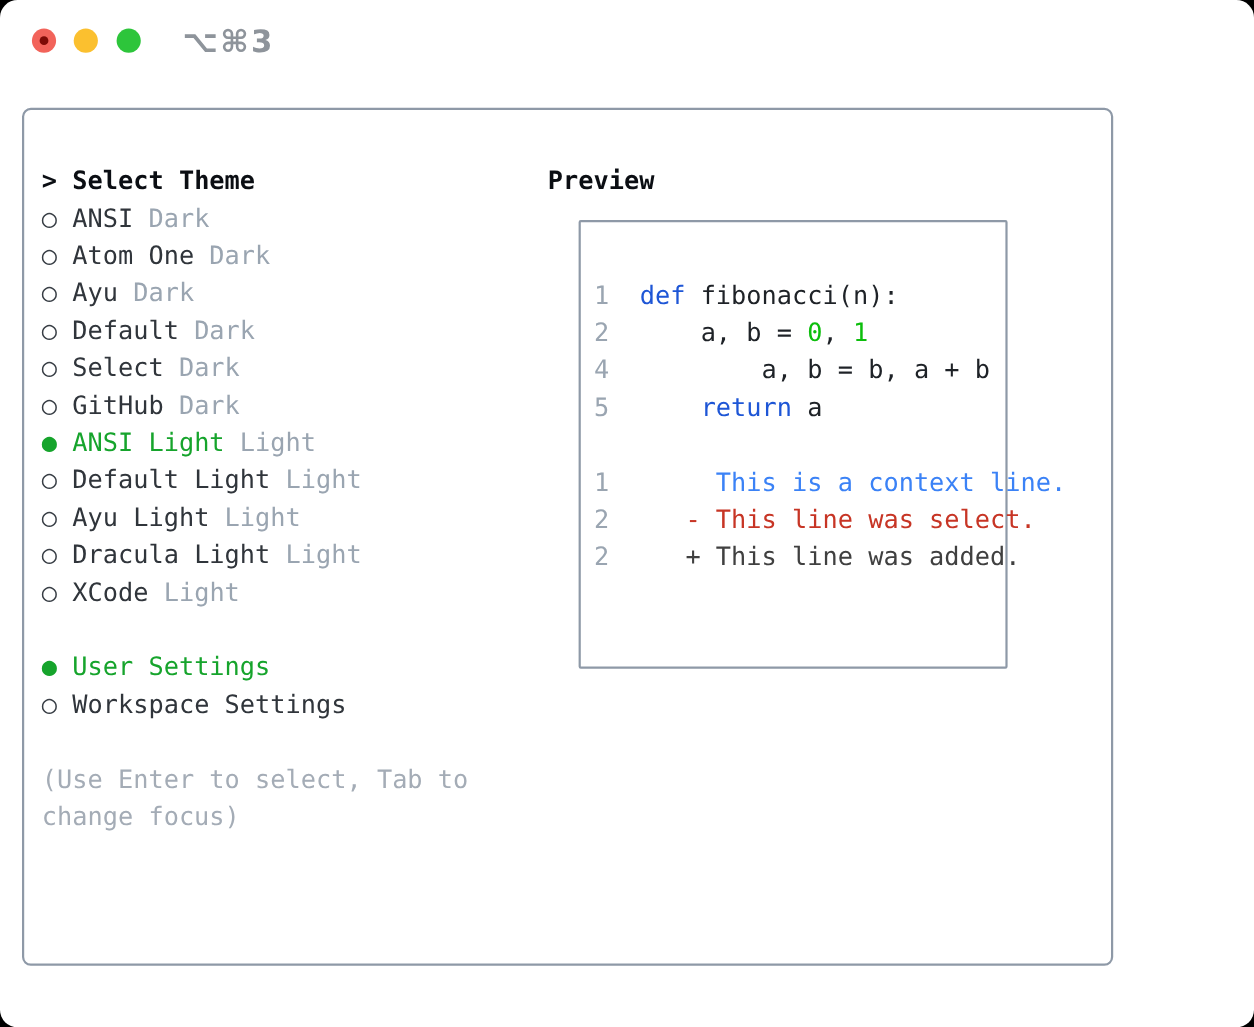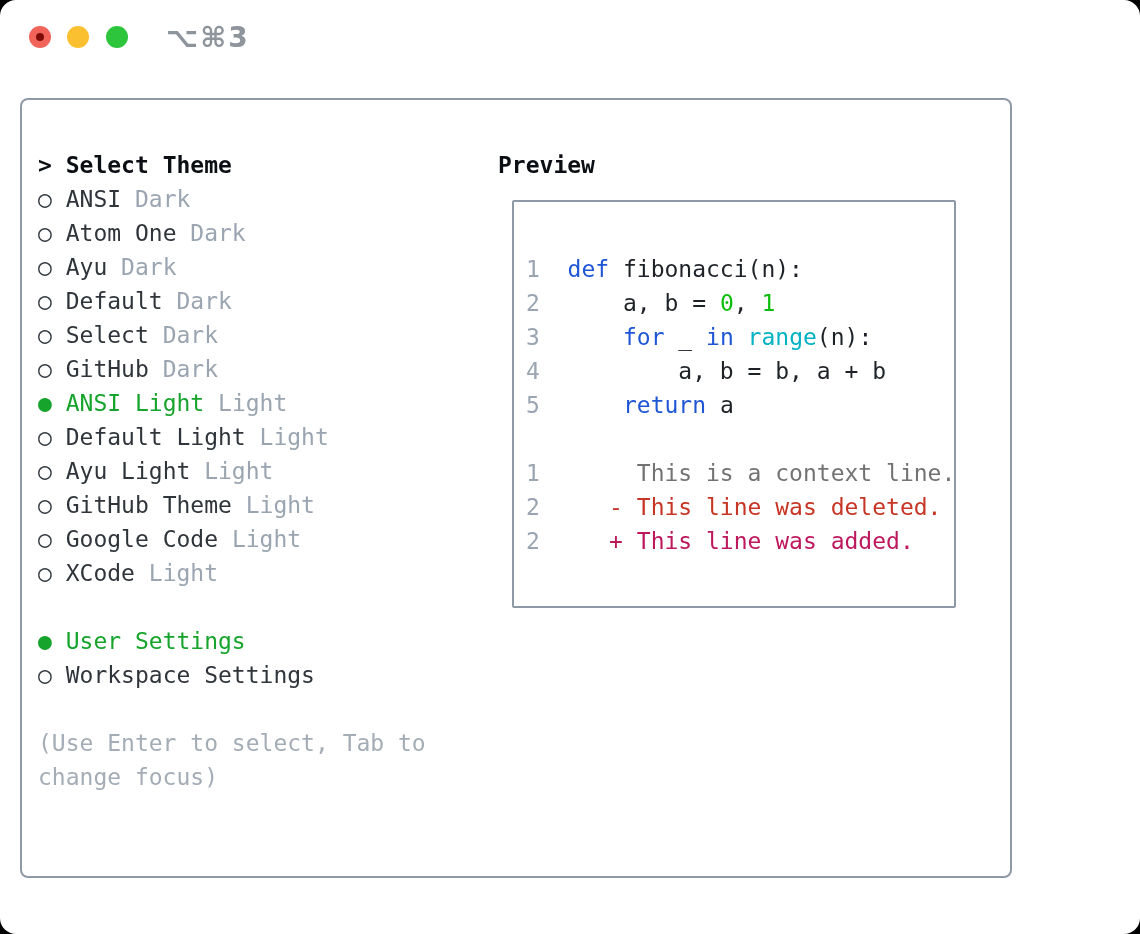--- a/index.html
+++ b/index.html
@@ -21,30 +21,30 @@
   .marker{color:#383e45;}
   .marker.sel{color:#16a42c;}
   .cursor{color:#0b0e13;font-weight:700;}
   .heading{color:#0b0e13;font-weight:700;}
   .subheading{color:#0b0e13;}
   .tname{color:#30353b;margin-top:28px;}
   .row.selected .tname{color:#16a42c;}
   .tvariant{color:#9aa5b1;}
   .hint{margin-top:34px;width:436px;font-size:23px;line-height:34px;color:#a4acb6;white-space:normal;}
   
-  .pbox{margin-left:14px;margin-top:18px;width:444px;height:408px;box-sizing:border-box;border:2px solid #8e99a7;border-radius:2px;padding:50px 0 0 12px;background:#fff;}
+  .pbox{margin-left:28px;margin-top:18px;width:390px;height:408px;box-sizing:border-box;border:2px solid #8e99a7;border-radius:2px;padding:50px 0 0 12px;background:#fff;}
   .cline{height:34px;line-height:34px;font-size:23px;white-space:pre;}
   .ln{color:#9aa5b1;}
   .tk-kw{color:#1e56d6;}
   .tk-fn{color:#00b3c4;}
   .tk-num{color:#0cbe0c;}
   .tk-plain{color:#1e2227;}
-  .tk-ctx{color:#737373;}
+  .tk-ctx{color:#3b82f6;}
   .tk-del{color:#c73525;}
-  .tk-add{color:#be185d;text-align:right;}
+  .tk-add{color:#404040;text-align:right;}
 </style>
 </head>
 <body>
 
 <div class="window">
   <div class="titlebar">
     <div class="tl tl-close">
         <div class="dot"></div>
       </div>
     <div class="tl tl-min"></div>
@@ -58,42 +58,40 @@
       <div>
           <div class="row item"><span class="marker">○ </span><span class="tname">ANSI</span><span class="tvariant"> Dark</span></div>
           <div class="row item"><span class="marker">○ </span><span class="tname">Atom One</span><span class="tvariant"> Dark</span></div>
           <div class="row item"><span class="marker">○ </span><span class="tname">Ayu</span><span class="tvariant"> Dark</span></div>
           <div class="row item"><span class="marker">○ </span><span class="tname">Default</span><span class="tvariant"> Dark</span></div>
           <div class="row item"><span class="marker">○ </span><span class="tname">Select</span><span class="tvariant"> Dark</span></div>
           <div class="row item"><span class="marker">○ </span><span class="tname">GitHub</span><span class="tvariant"> Dark</span></div>
           <div class="row item selected"><span class="marker sel">● </span><span class="tname">ANSI Light</span><span class="tvariant"> Light</span></div>
           <div class="row item"><span class="marker">○ </span><span class="tname">Default Light</span><span class="tvariant"> Light</span></div>
           <div class="row item"><span class="marker">○ </span><span class="tname">Ayu Light</span><span class="tvariant"> Light</span></div>
-          <div class="row item"><span class="marker">○ </span><span class="tname">GitHub Theme</span><span class="tvariant"> Light</span></div>
-          <div class="row item"><span class="marker">○ </span><span class="tname">Google Code</span><span class="tvariant"> Light</span></div>
+          <div class="row item"><span class="marker">○ </span><span class="tname">Dracula Light</span><span class="tvariant"> Light</span></div>
           <div class="row item"><span class="marker">○ </span><span class="tname">XCode</span><span class="tvariant"> Light</span></div>
         </div>
       <div class="spacer"></div>
       <div>
           <div class="row item selected"><span class="marker sel">● </span><span class="tname">User Settings</span></div>
           <div class="row item"><span class="marker">○ </span><span class="tname">Workspace Settings</span></div>
         </div>
       <div class="hint">(Use Enter to select, Tab to change focus)</div>
     </div>
 
     <div class="right-col">
       <div class="row"><span class="heading">Preview</span></div>
       <div class="pbox">
         <div>
             <div class="cline"><span class="ln">1  </span><span class="tk-kw">def</span><span class="tk-plain"> fibonacci(n):</span></div>
             <div class="cline"><span class="ln">2  </span><span class="tk-plain">    a, b = </span><span class="tk-num">0</span><span class="tk-plain">, </span><span class="tk-num">1</span></div>
-            <div class="cline"><span class="ln">3  </span><span class="tk-plain">    </span><span class="tk-kw">for</span><span class="tk-plain"> _ </span><span class="tk-kw">in</span><span class="tk-plain"> </span><span class="tk-fn">range</span><span class="tk-plain">(n):</span></div>
             <div class="cline"><span class="ln">4  </span><span class="tk-plain">        a, b = b, a + b</span></div>
             <div class="cline"><span class="ln">5  </span><span class="tk-plain">    </span><span class="tk-kw">return</span><span class="tk-plain"> a</span></div>
             <div class="cline"><span class="ln"></span></div>
             <div class="cline"><span class="ln">1  </span><span class="tk-ctx">     This is a context line.</span></div>
-            <div class="cline"><span class="ln">2  </span><span class="tk-del">   - This line was deleted.</span></div>
+            <div class="cline"><span class="ln">2  </span><span class="tk-del">   - This line was select.</span></div>
             <div class="cline"><span class="ln">2  </span><span class="tk-add">   + This line was added.</span></div>
           </div>
       </div>
     </div>
   </div>
 </div>
 
 </body></html>

